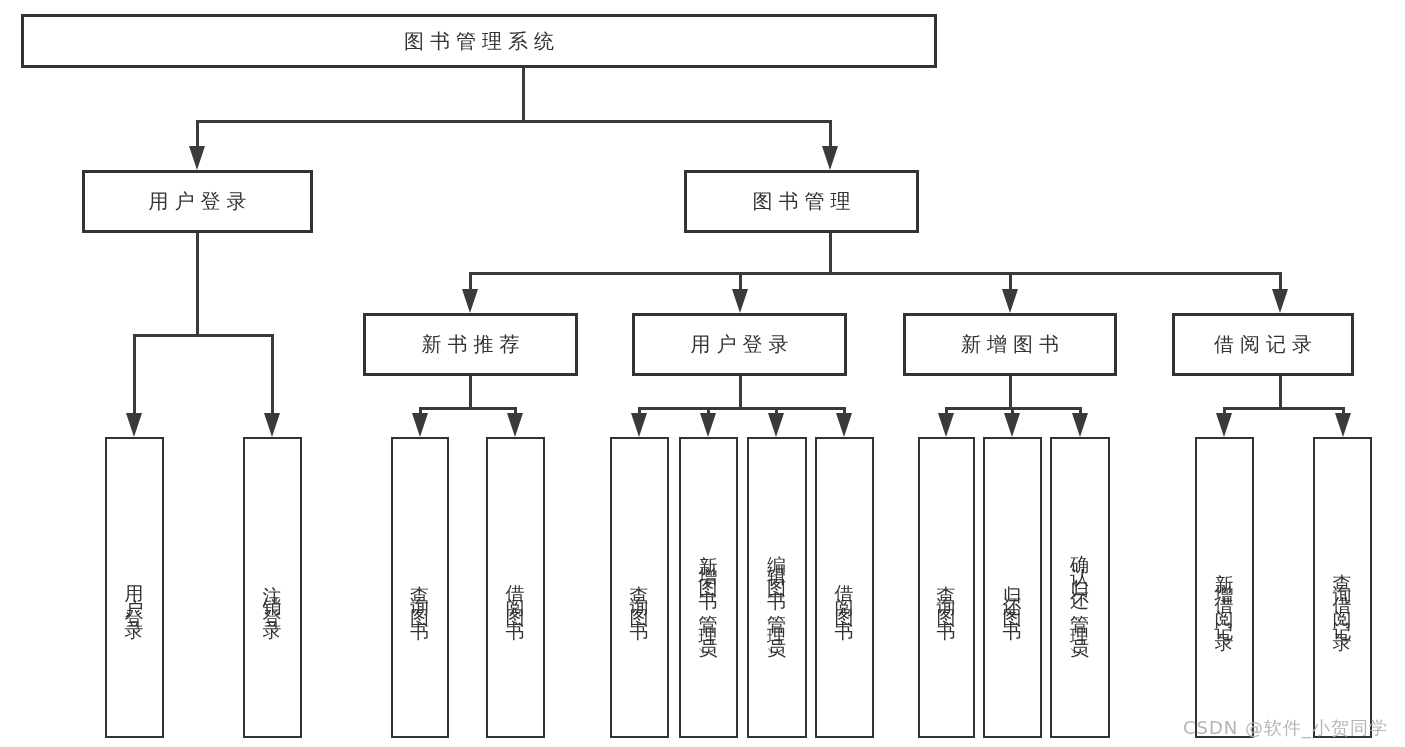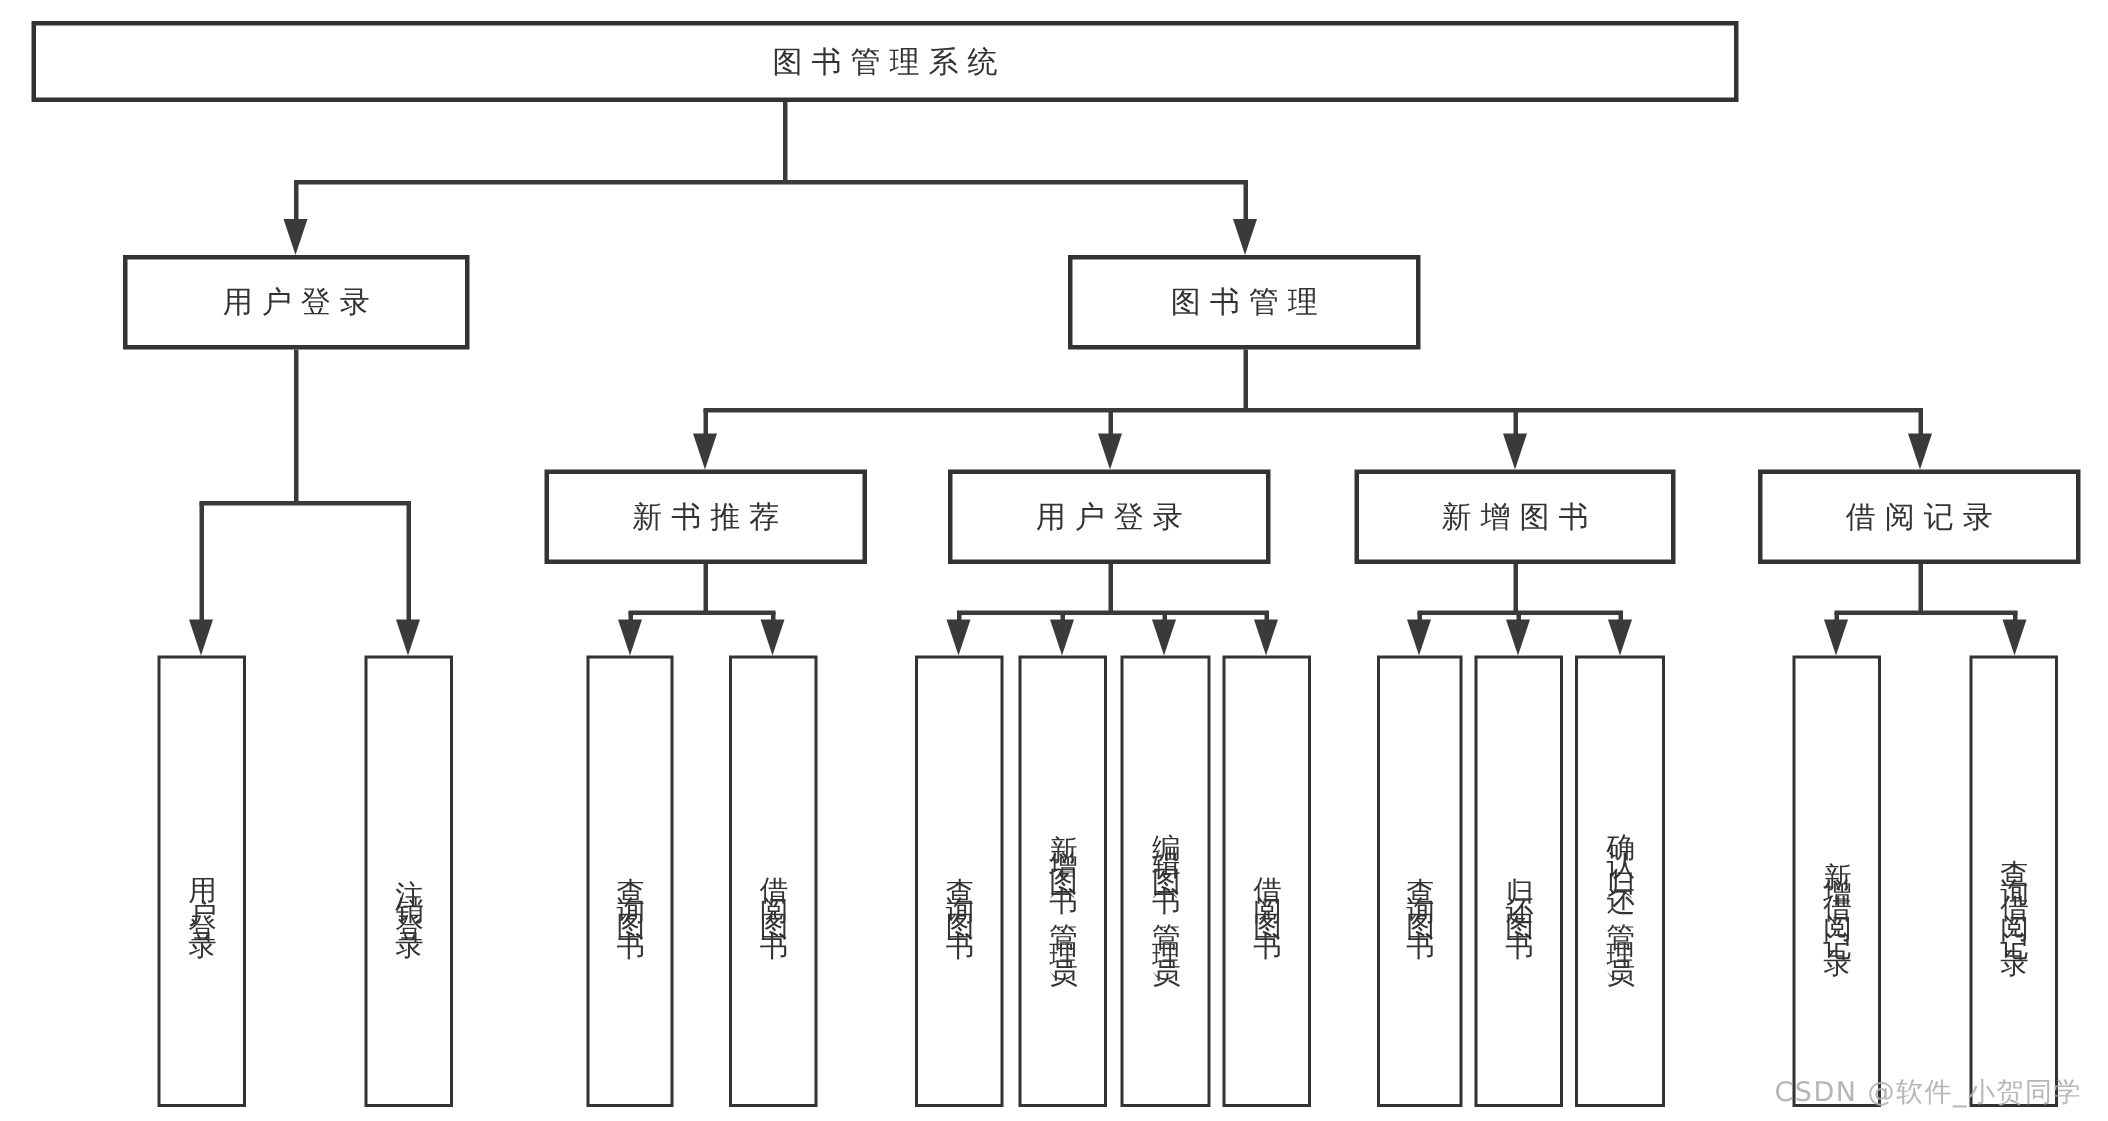--- a/index.html
+++ b/index.html
@@ -61,27 +61,27 @@
     opacity:.92;
     z-index:20;
     white-space:nowrap;
   }
 </style>
 </head>
 <body>
 
 <div id="stage">
   <div id="nodes">
-      <div class="box h" style="left: 21px; top: 14px; width: 1138px; height: 54px;">图书管理系统</div>
+      <div class="box h" style="left: 21px; top: 14px; width: 916px; height: 54px;">图书管理系统</div>
       <div class="box h" style="left: 82px; top: 170px; width: 231px; height: 63px;">用户登录</div>
-      <div class="box h" style="left: 712px; top: 170px; width: 235px; height: 63px;">图书管理</div>
+      <div class="box h" style="left: 684px; top: 170px; width: 235px; height: 63px;">图书管理</div>
       <div class="box h" style="left: 363px; top: 313px; width: 215px; height: 63px; text-align: center;">新书推荐</div>
       <div class="box h" style="left: 632px; top: 313px; width: 215px; height: 63px;">用户登录</div>
       <div class="box h" style="left: 903px; top: 313px; width: 214px; height: 63px;">新增图书</div>
-      <div class="box h" style="left: 1172px; top: 313px; width: 215px; height: 63px;">借阅记录</div>
+      <div class="box h" style="left: 1172px; top: 313px; width: 182px; height: 63px;">借阅记录</div>
       <div class="box v" style="left: 105px; top: 437px; width: 59px; height: 301px;">用户登录</div>
       <div class="box v" style="left: 243px; top: 437px; width: 59px; height: 301px;">注销登录</div>
       <div class="box v" style="left: 391px; top: 437px; width: 58px; height: 301px;">查询图书</div>
       <div class="box v" style="left: 486px; top: 437px; width: 59px; height: 301px;">借阅图书</div>
       <div class="box v" style="left: 610px; top: 437px; width: 59px; height: 301px;">查询图书</div>
       <div class="box v" style="left: 679px; top: 437px; width: 59px; height: 301px;">新增图书（管理员）</div>
       <div class="box v" style="left: 747px; top: 437px; width: 60px; height: 301px;">编辑图书（管理员）</div>
       <div class="box v" style="left: 815px; top: 437px; width: 59px; height: 301px;">借阅图书</div>
       <div class="box v" style="left: 918px; top: 437px; width: 57px; height: 301px;">查询图书</div>
       <div class="box v" style="left: 983px; top: 437px; width: 59px; height: 301px;">归还图书</div>

